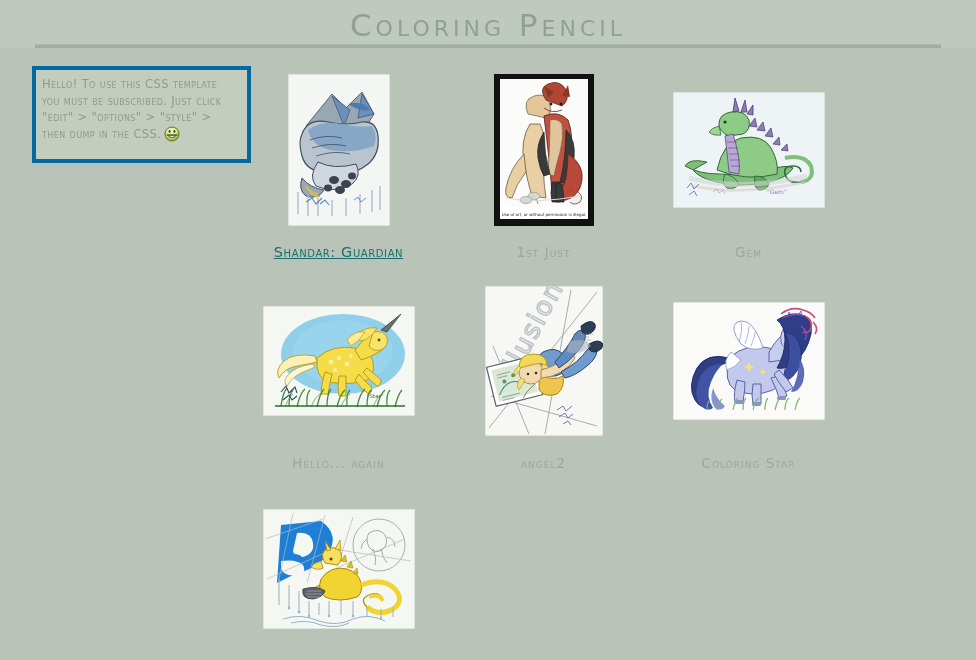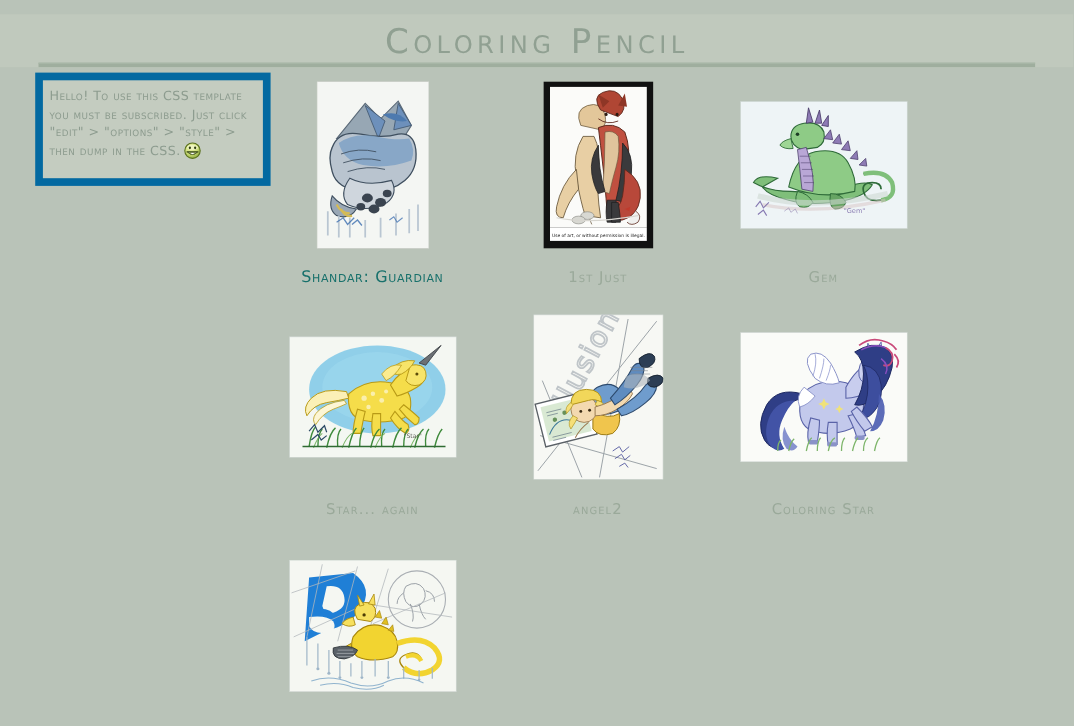--- a/index.html
+++ b/index.html
@@ -16,21 +16,21 @@
   }
 
   
   #site-header {
     width: 976px;
     height: 48px;
     background: #c0c9bd;
     position: relative;
   }
   #site-title {
-    margin: 13px;
+    margin: 0;
     padding-top: 6px;
     text-align: center;
     font-family: "DejaVu Sans", sans-serif;
     font-size: 31px;
     font-weight: normal;
     font-variant: small-caps;
     letter-spacing: 4px;
     color: #90a092;
     line-height: 38px;
   }
@@ -45,22 +45,22 @@
   }
 
   
   #notice-box {
     position: absolute;
     left: 32px;
     top: 66px;
     width: 185px;
     height: 79px;
     background: #c4ccc0;
-    border: 7px solid #0369a1;
-    padding: 6px 9px 4px 6px;
+    border: 4px solid #0369a1;
+    padding: 6px 20px 4px 6px;
     box-sizing: content-box;
   }
   #notice-text {
     font-family: "DejaVu Sans", sans-serif;
     font-size: 11.5px;
     font-variant: small-caps;
     letter-spacing: 0.4px;
     line-height: 16.5px;
     color: #8d9c8f;
     margin: 0;
@@ -99,20 +99,21 @@
     font-family: "DejaVu Sans", sans-serif;
     font-size: 13.5px;
     font-variant: small-caps;
     letter-spacing: 1px;
     color: #9aa99a;
     text-align: center;
     white-space: nowrap;
   }
   .caption.link {
     color: #17706b;
+    text-decoration: underline;
     font-size: 14.5px;
     letter-spacing: 0.6px;
     cursor: pointer;
   }
 
   
   .row-1 .thumb-wrap { height: 152px; }
   .row-1 .caption { margin-top: 18px; }
   .row-2 .thumb-wrap { height: 152px; }
   .row-2 .caption { margin-top: 18px; }
@@ -373,21 +374,21 @@
           </g>
           <path d="M12 100 h130" stroke="#2f6b33" stroke-width="1.4"></path>
 
           <g stroke="#2c4a66" stroke-width="1.1" fill="none">
             <path d="M18 86 l5 -6 l3 7 l6 -6 l2 6"></path>
             <path d="M20 94 l6 -5 l3 5 l5 -4"></path>
           </g>
           <text x="104" y="92" font-family="DejaVu Sans, sans-serif" font-size="5.5" fill="#5a5a52">"Star"</text>
         </svg>
       </div>
-      <div class="caption">Star... again</div>
+      <div class="caption">Hello... again</div>
     </div>
 
     <div class="gallery-cell">
       <div class="thumb-wrap">
 
         <svg class="art" width="118" height="150" viewBox="0 0 118 150">
           <rect x="0" y="0" width="118" height="150" fill="#f7f8f4" stroke="#c9d2cd" stroke-width="1"></rect>
 
           <g stroke="#8c949a" stroke-width="0.9" fill="none" opacity="0.85">
             <path d="M86 4 L60 148"></path>

